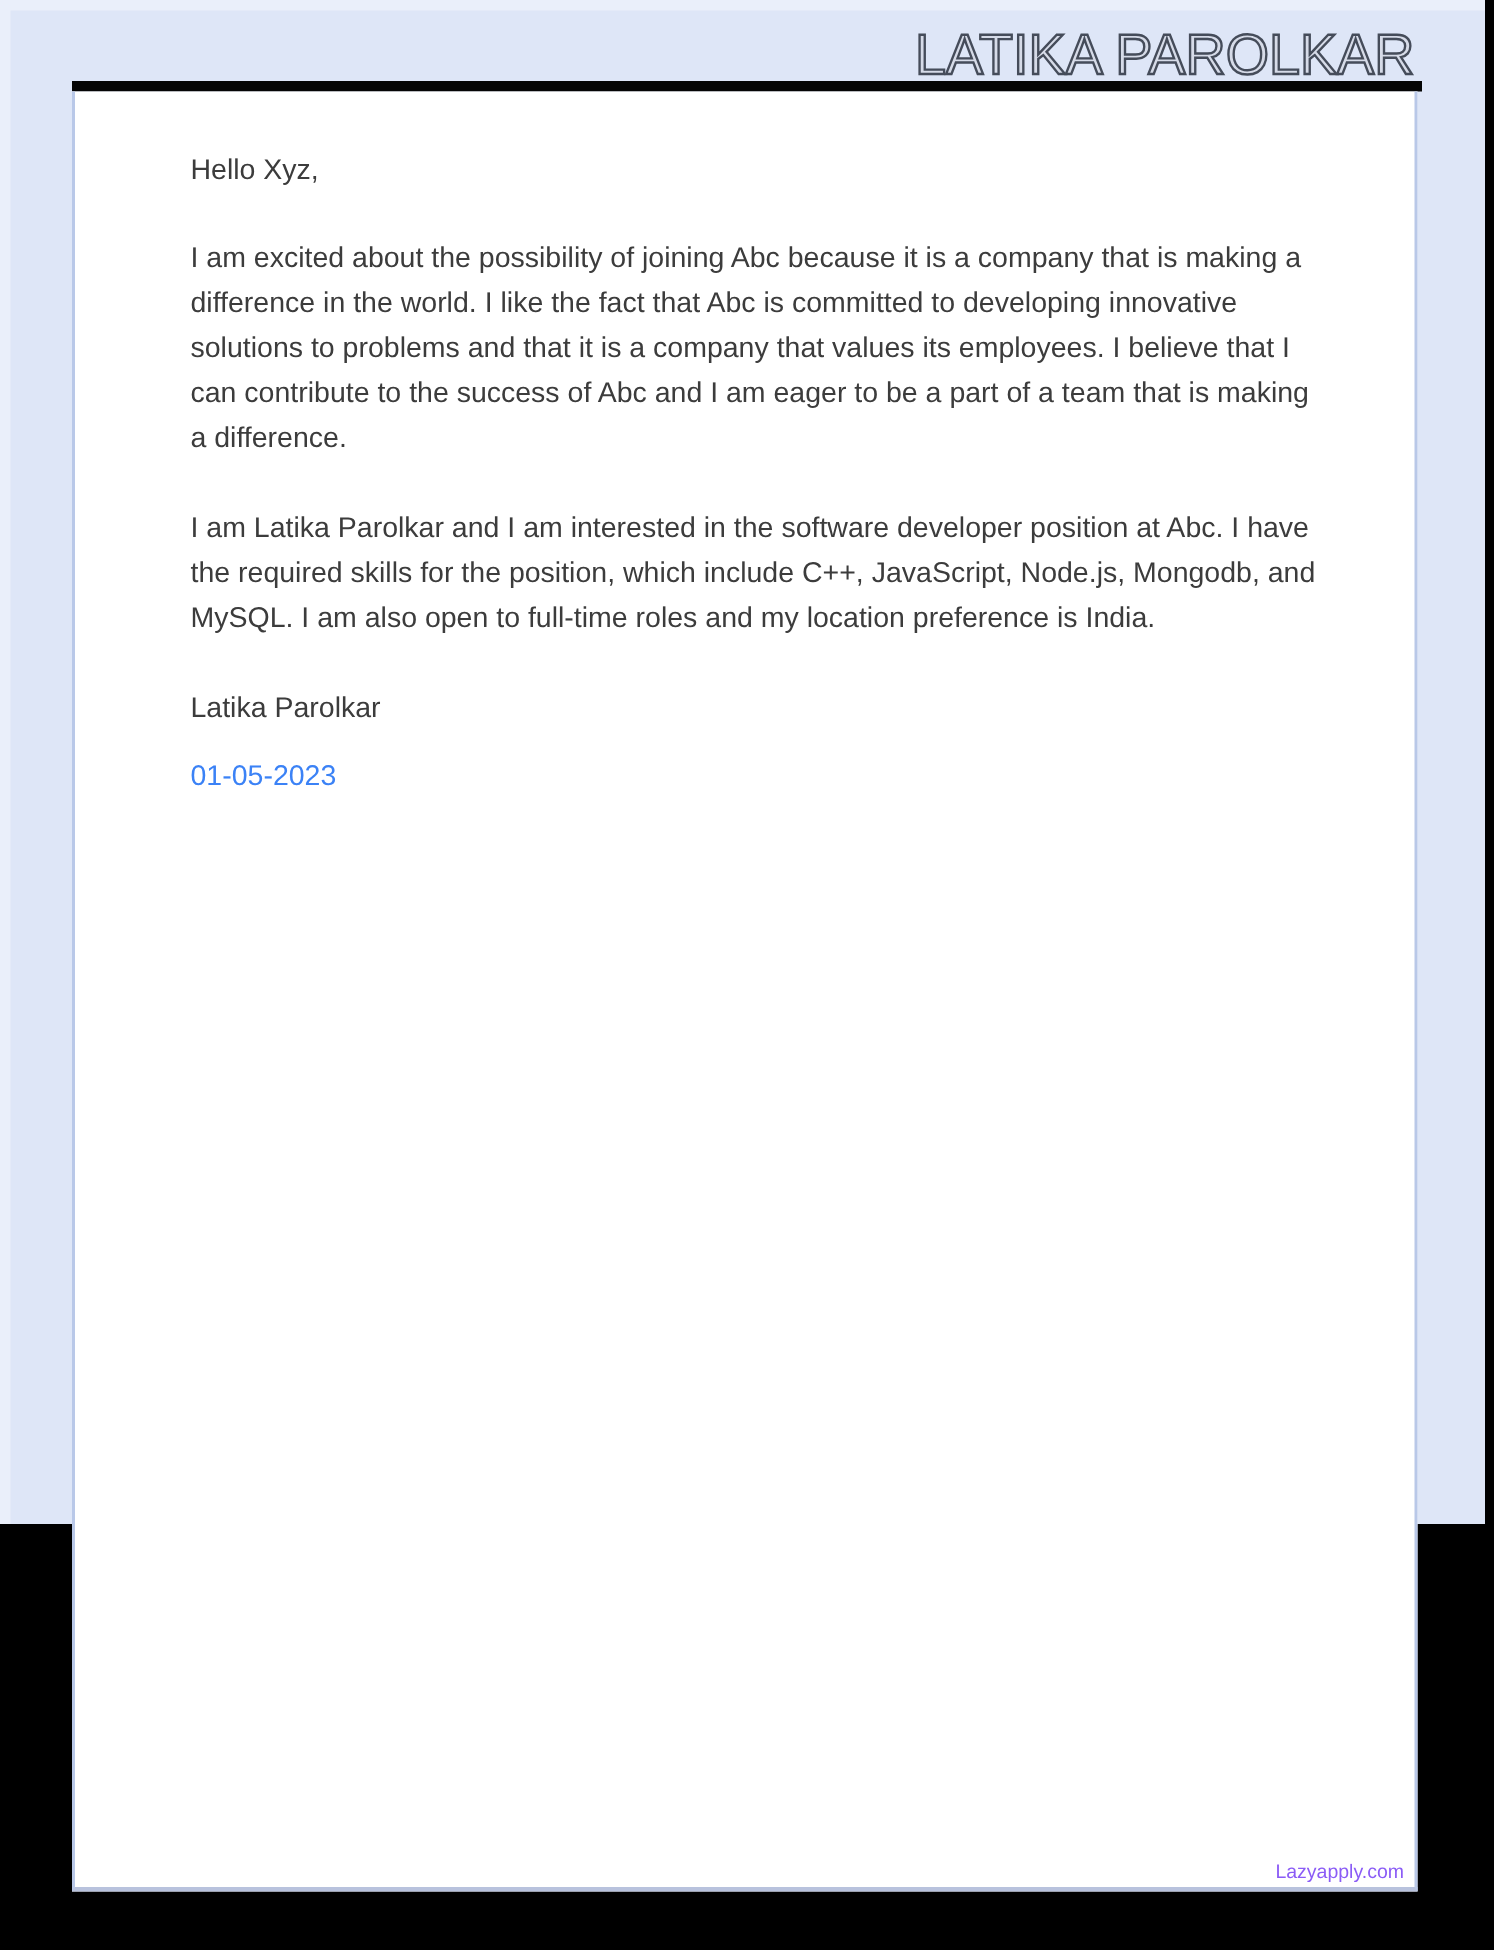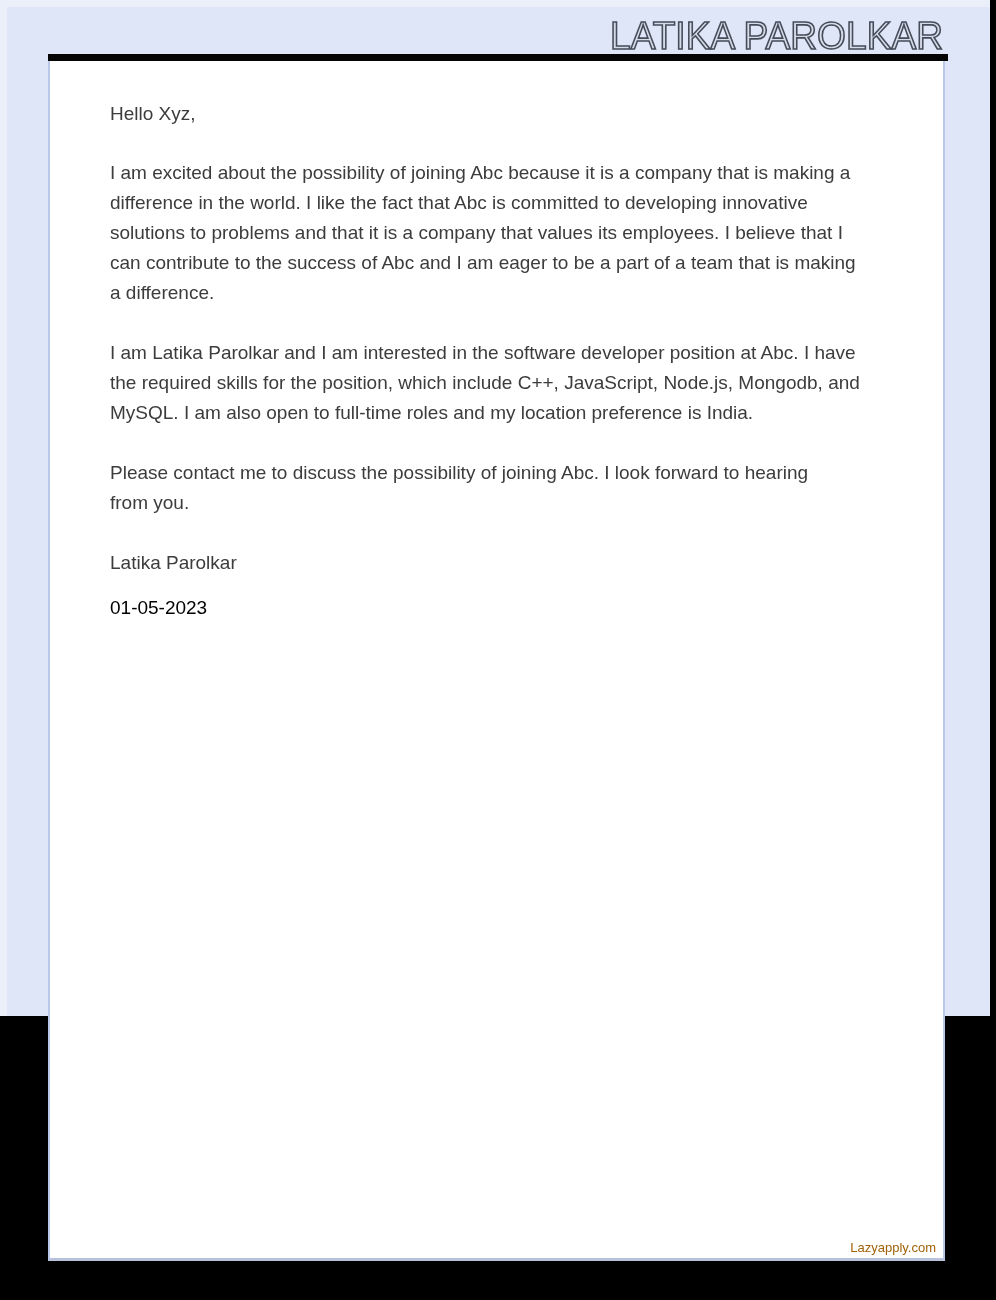--- a/index.html
+++ b/index.html
@@ -44,44 +44,44 @@
     box-sizing: border-box;
     width: 897px;
     height: 1200px;
     background: #ffffff;
     border-left: 2px solid #b9c8e8;
     border-right: 2px solid #b9c8e8;
     border-bottom: 3px solid #b8c2dd;
     position: relative;
   }
   .letter {
-    padding: 38px 48px 0 60px;
+    padding: 38px 48px 0 77px;
     color: #3c3c3c;
     font-size: 19px;
     line-height: 30px;
   }
   .letter p {
     margin: 0 0 30px 0;
     white-space: pre-line;
     max-width: 797px;
   }
   .letter p.greeting { margin-bottom: 29px; }
   .letter p.signature-name { margin-bottom: 0; }
   .letter p.letter-date {
     margin-top: 15px;
     margin-bottom: 0;
-    color: #000000;
+    color: #3b82f6;
   }
   .sheet-footer {
     position: absolute;
     right: 7px;
     bottom: 2px;
     font-size: 13px;
     line-height: 16px;
-    color: #a16207;
+    color: #8b5cf6;
   }
 </style>
 </head>
 <body>
 
 <div class="backdrop">
 
   <svg class="header-title-svg" width="400" height="46" viewBox="0 0 400 46">
     <text x="398" y="38" text-anchor="end" textLength="333" lengthAdjust="spacingAndGlyphs" font-family="Liberation Sans, DejaVu Sans, sans-serif" font-size="38" font-weight="400" fill="#d6dbe8" stroke="#454c5a" stroke-width="1.6">LATIKA PAROLKAR</text>
   </svg>
@@ -96,22 +96,20 @@
         <p class="para">I am excited about the possibility of joining Abc because it is a company that is making a
 difference in the world. I like the fact that Abc is committed to developing innovative
 solutions to problems and that it is a company that values its employees. I believe that I
 can contribute to the success of Abc and I am eager to be a part of a team that is making
 a difference.</p>
 
         <p class="para">I am Latika Parolkar and I am interested in the software developer position at Abc. I have
 the required skills for the position, which include C++, JavaScript, Node.js, Mongodb, and
 MySQL. I am also open to full-time roles and my location preference is India.</p>
 
-        <p class="para">Please contact me to discuss the possibility of joining Abc. I look forward to hearing
-from you.</p>
 
 
         <p class="signature-name">Latika Parolkar</p>
 
         <p class="letter-date">01-05-2023</p>
       </div>
 
       <div class="sheet-footer">Lazyapply.com</div>
     </div>
   </div>

